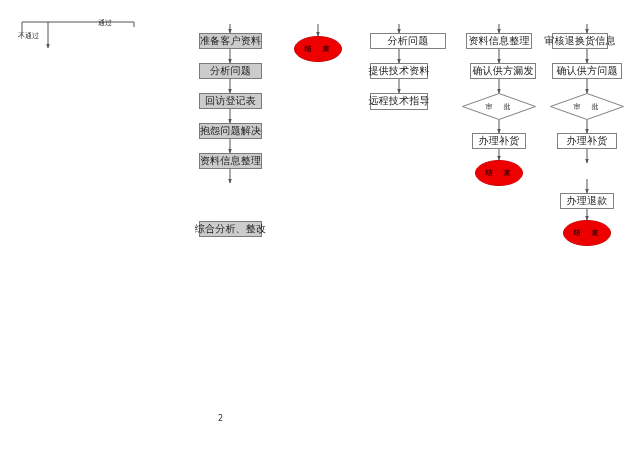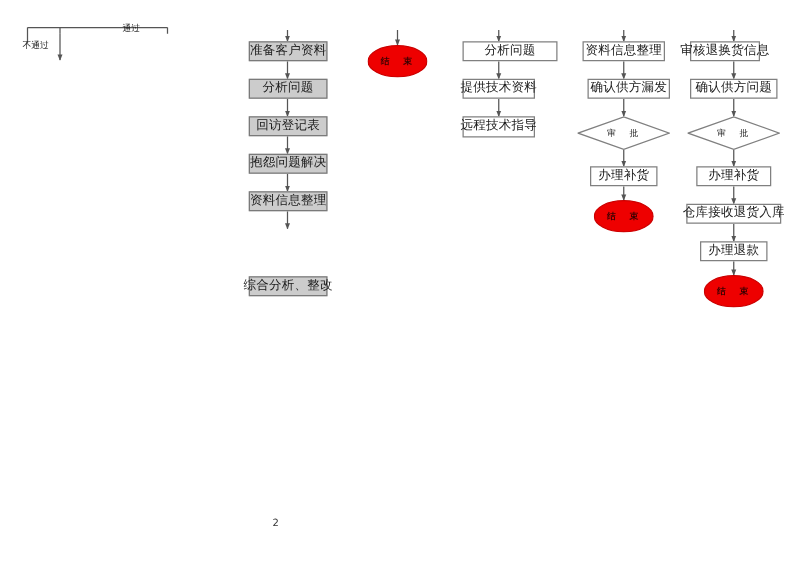--- a/index.html
+++ b/index.html
@@ -188,21 +188,20 @@
   <div class="node box" style="left:552px; top:63px; width:70px; height:16px;">确认供方问题</div>
 
   <div class="diamond-wrap" style="left:550px; top:93px; width:74px; height:27px;">
     <svg width="74" height="27" viewBox="0 0 74 27" xmlns="http://www.w3.org/2000/svg">
       <polygon points="37,0.5 73.5,13.5 37,26.5 0.5,13.5" fill="#ffffff" stroke="#808080" stroke-width="1"></polygon>
     </svg>
     <div class="diamond-label">审　批</div>
   </div>
 
   <div class="node box" style="left:557px; top:133px; width:60px; height:16px;">办理补货</div>
-  <div class="node box" style="left:549px; top:163px; width:76px; height:16px;">仓库接收退货入库</div>
   <div class="node box" style="left:560px; top:193px; width:54px; height:16px;">办理退款</div>
 
   <div class="ellipse-wrap" style="left:563px; top:220px; width:48px; height:26px;">
     <svg width="48" height="26" viewBox="0 0 48 26" xmlns="http://www.w3.org/2000/svg">
       <ellipse cx="24" cy="13" rx="23.5" ry="12.5" fill="#ee0000" stroke="#cc0000" stroke-width="1"></ellipse>
     </svg>
     <div class="ellipse-label">结　束</div>
   </div>
 
   <div class="page-num" style="left:218px; top:414px;">2</div>

